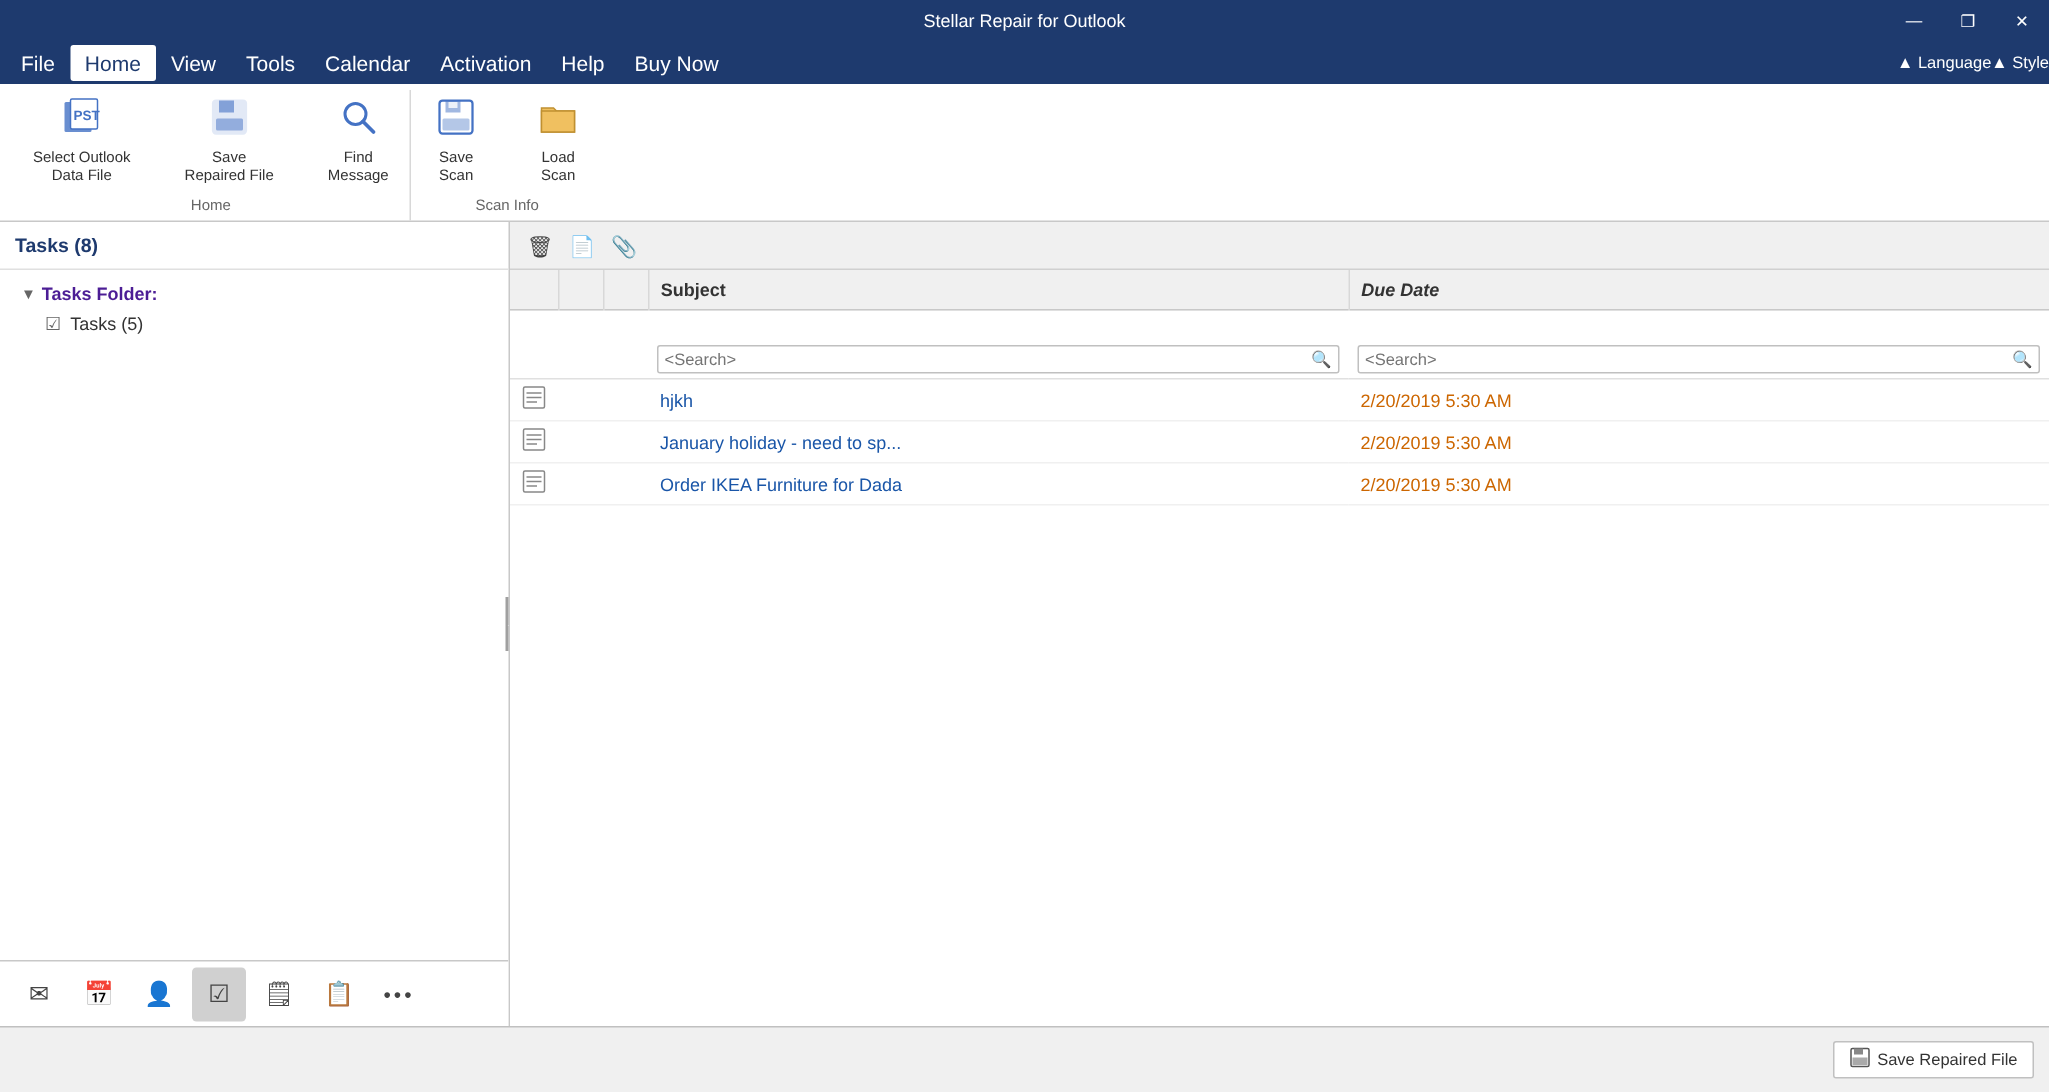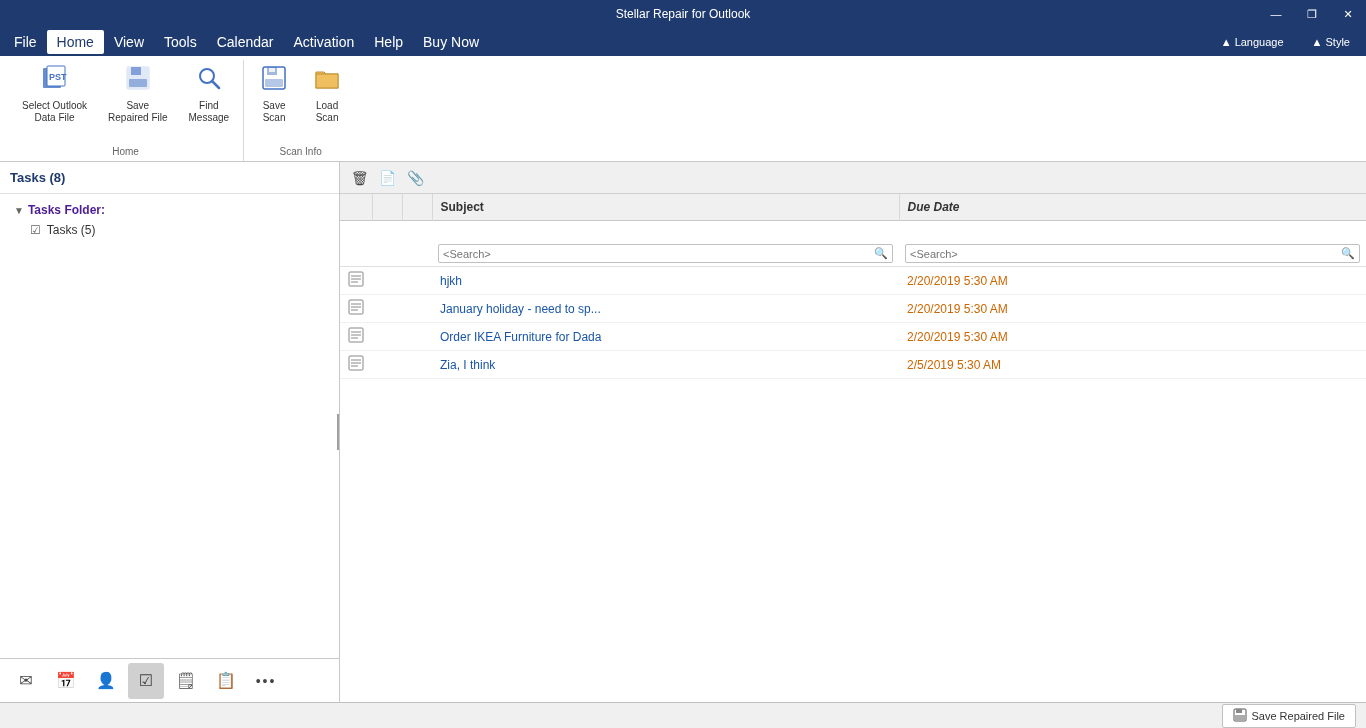--- a/index.html
+++ b/index.html
@@ -47,24 +47,24 @@
       color: white;
       padding: 4px 10px;
       font-size: 14px;
       cursor: pointer;
       border-radius: 2px;
     }
     .menu-item:hover, .menu-item.active { background: #2e5aa8; }
     .menu-item.active { background: white; color: #1e3a6e; }
     .menu-right {
       position: absolute;
-      right: 16px;
-      display: flex;
-      align-items: center;
-      gap: 28px;
+      right: 0;
+      display: flex;
+      align-items: center;
+      gap: 0;
       color: white;
       font-size: 11px;
     }
 
     
     .ribbon {
       background: white;
       border-bottom: 1px solid #c8c8c8;
       padding: 4px 8px 0 8px;
       display: flex;
@@ -73,22 +73,22 @@
     .ribbon-group {
       display: flex;
       flex-direction: column;
       align-items: center;
       border-right: 1px solid #d8d8d8;
       padding: 0 6px 4px 6px;
     }
     .ribbon-group:last-child { border-right: none; }
     .ribbon-buttons {
       display: flex;
-      gap: 5px;
-      margin-bottom: 18px;
+      gap: 20px;
+      margin-bottom: 4px;
     }
     .ribbon-btn {
       display: flex;
       flex-direction: column;
       align-items: center;
       padding: 4px 8px;
       cursor: pointer;
       border-radius: 3px;
       min-width: 48px;
     }
@@ -265,21 +265,21 @@
       vertical-align: middle;
     }
     .task-icon { color: #666; font-size: 13px; }
     .subject-text { color: #1a56a8; }
     .date-text { color: #cc6600; }
 
     
     .status-bar {
       background: #f0f0f0;
       border-top: 1px solid #c0c0c0;
-      height: 26px;
+      height: 44px;
       display: flex;
       align-items: center;
       justify-content: flex-end;
       padding: 0 10px;
     }
     .save-repaired-btn {
       display: flex;
       align-items: center;
       gap: 4px;
       padding: 3px 10px;
@@ -508,34 +508,20 @@
         <line x1="3" y1="5" x2="13" y2="5" stroke="#888" stroke-width="1"></line>
         <line x1="3" y1="8" x2="13" y2="8" stroke="#888" stroke-width="1"></line>
         <line x1="3" y1="11" x2="10" y2="11" stroke="#888" stroke-width="1"></line>
       </svg>
     </td>
     <td class="col-doc"></td>
     <td class="col-att"></td>
     <td class="subject-text">Order IKEA Furniture for Dada</td>
     <td class="date-text">2/20/2019 5:30 AM</td>
   </tr>
-            <tr>
-    <td class="col-icon task-icon">
-      <svg width="16" height="16" viewBox="0 0 16 16">
-        <rect x="1" y="1" width="14" height="14" rx="1" fill="white" stroke="#888" stroke-width="1"></rect>
-        <line x1="3" y1="5" x2="13" y2="5" stroke="#888" stroke-width="1"></line>
-        <line x1="3" y1="8" x2="13" y2="8" stroke="#888" stroke-width="1"></line>
-        <line x1="3" y1="11" x2="10" y2="11" stroke="#888" stroke-width="1"></line>
-      </svg>
-    </td>
-    <td class="col-doc"></td>
-    <td class="col-att"></td>
-    <td class="subject-text">Zia, I think</td>
-    <td class="date-text">2/5/2019 5:30 AM</td>
-  </tr>
           </tbody>
       </table>
     </div>
   </div>
 </div>
 
 <div class="status-bar">
   <div class="save-repaired-btn">
     <span>
       <svg width="14" height="14" viewBox="0 0 14 14">

